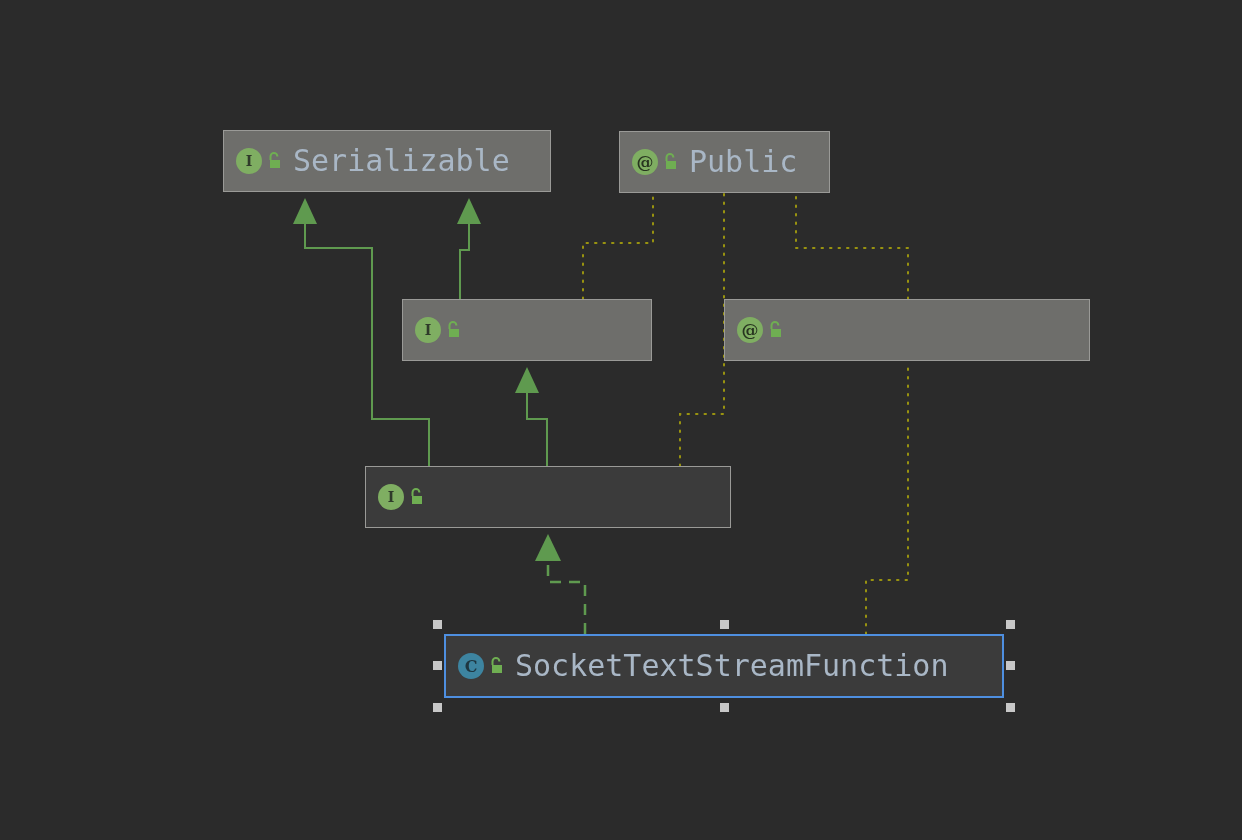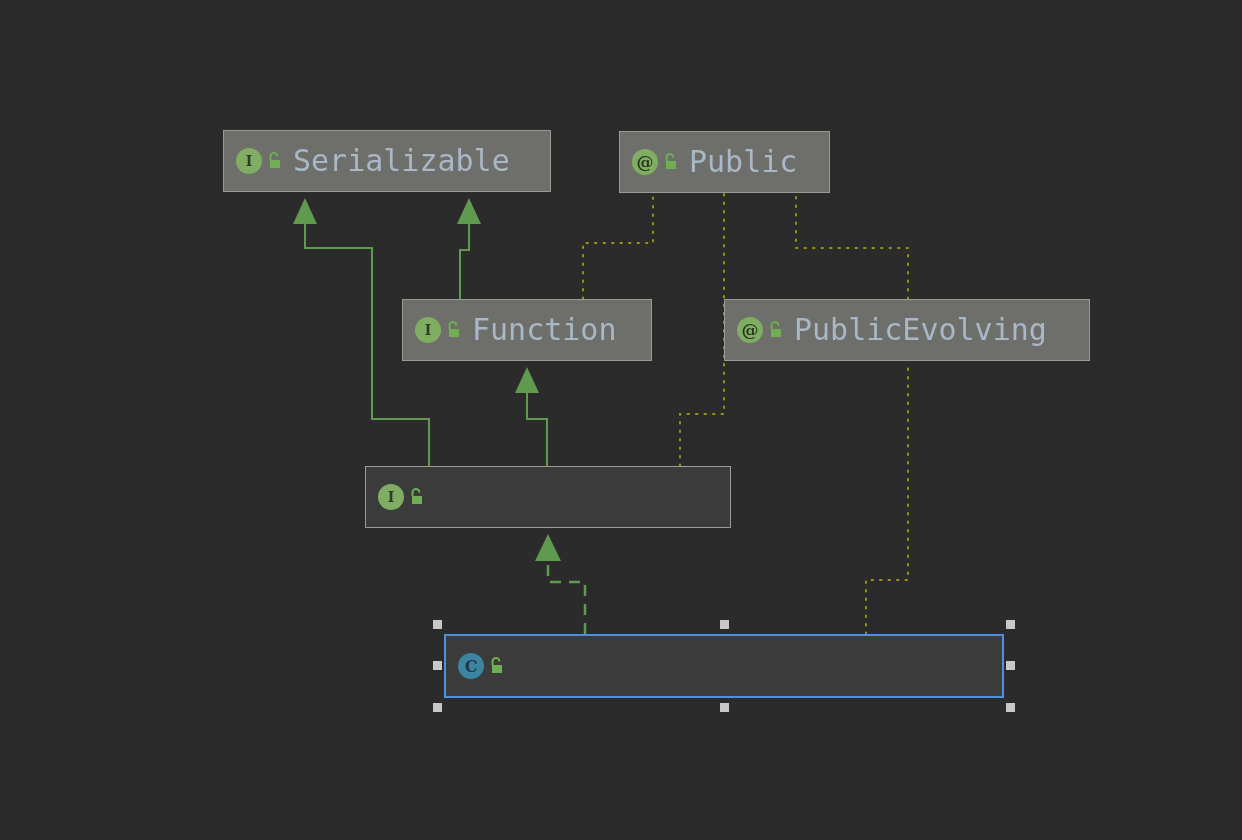--- a/index.html
+++ b/index.html
@@ -163,52 +163,51 @@
   </div>
 
   <div class="node plain" style="left:402px; top:299px; width:250px; height:62px;">
     <span class="type-icon iface">I</span>
     <span class="lock-icon">
       <svg viewBox="0 0 18 20" width="18" height="20">
         <path d="M5.5 9 L5.5 5.5 A3.4 3.4 0 0 1 12.4 5.5" fill="none" stroke="#6fae52" stroke-width="2"></path>
         <rect x="5" y="9" width="10" height="8" fill="#6fae52"></rect>
       </svg>
     </span>
-    <span class="node-label">Function</span>
   </div>
 
   <div class="node plain" style="left:724px; top:299px; width:366px; height:62px;">
     <span class="type-icon anno">@</span>
     <span class="lock-icon">
       <svg viewBox="0 0 18 20" width="18" height="20">
         <path d="M5.5 9 L5.5 5.5 A3.4 3.4 0 0 1 12.4 5.5" fill="none" stroke="#6fae52" stroke-width="2"></path>
         <rect x="5" y="9" width="10" height="8" fill="#6fae52"></rect>
       </svg>
     </span>
-    <span class="node-label">PublicEvolving</span>
   </div>
 
   <div class="node dark" style="left:365px; top:466px; width:366px; height:62px;">
     <span class="type-icon iface">I</span>
     <span class="lock-icon">
       <svg viewBox="0 0 18 20" width="18" height="20">
         <path d="M5.5 9 L5.5 5.5 A3.4 3.4 0 0 1 12.4 5.5" fill="none" stroke="#6fae52" stroke-width="2"></path>
         <rect x="5" y="9" width="10" height="8" fill="#6fae52"></rect>
       </svg>
     </span>
   </div>
 
   <div class="node selected" style="left:444px; top:634px; width:560px; height:64px;">
     <span class="type-icon cls">C</span>
     <span class="lock-icon">
       <svg viewBox="0 0 18 20" width="18" height="20">
         <path d="M5.5 9 L5.5 5.5 A3.4 3.4 0 0 1 12.4 5.5" fill="none" stroke="#6fae52" stroke-width="2"></path>
         <rect x="5" y="9" width="10" height="8" fill="#6fae52"></rect>
       </svg>
     </span>
+    <span class="node-label">SocketTextStreamFunction</span>
   </div>
 
   <div class="handle" style="left:433px;  top:620px;"></div>
   <div class="handle" style="left:720px;  top:620px;"></div>
   <div class="handle" style="left:1006px; top:620px;"></div>
   <div class="handle" style="left:433px;  top:661px;"></div>
   <div class="handle" style="left:1006px; top:661px;"></div>
   <div class="handle" style="left:433px;  top:703px;"></div>
   <div class="handle" style="left:720px;  top:703px;"></div>
   <div class="handle" style="left:1006px; top:703px;"></div>

